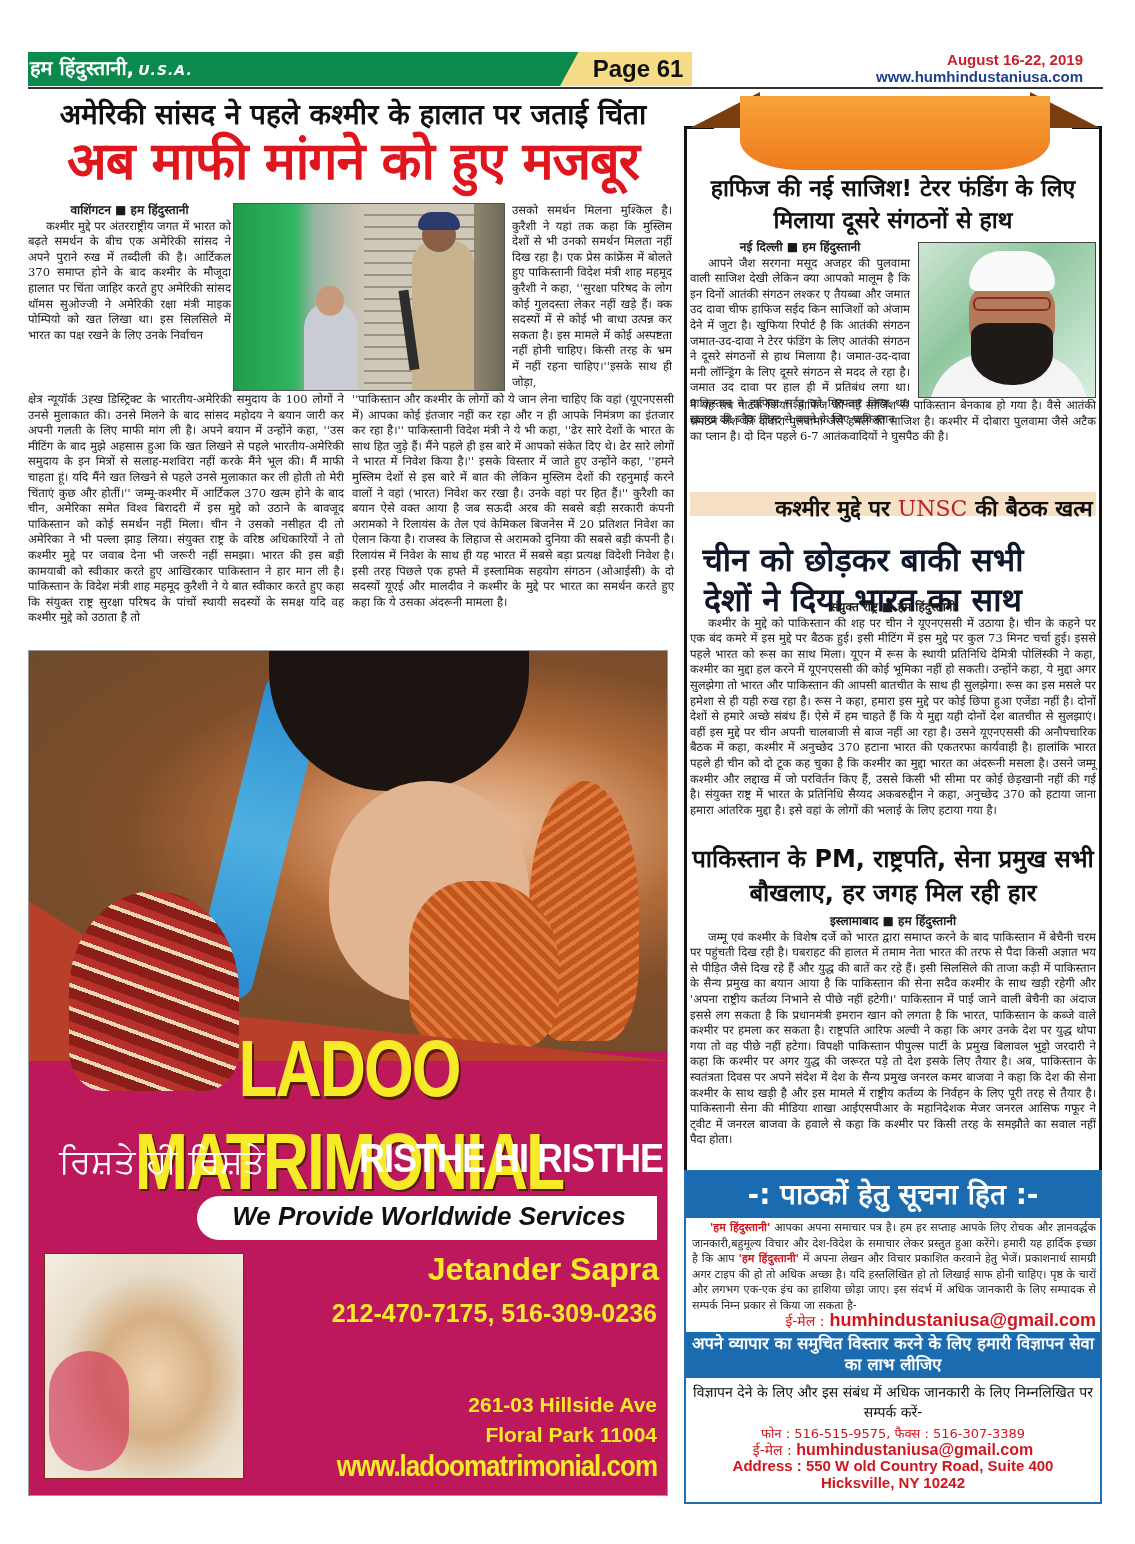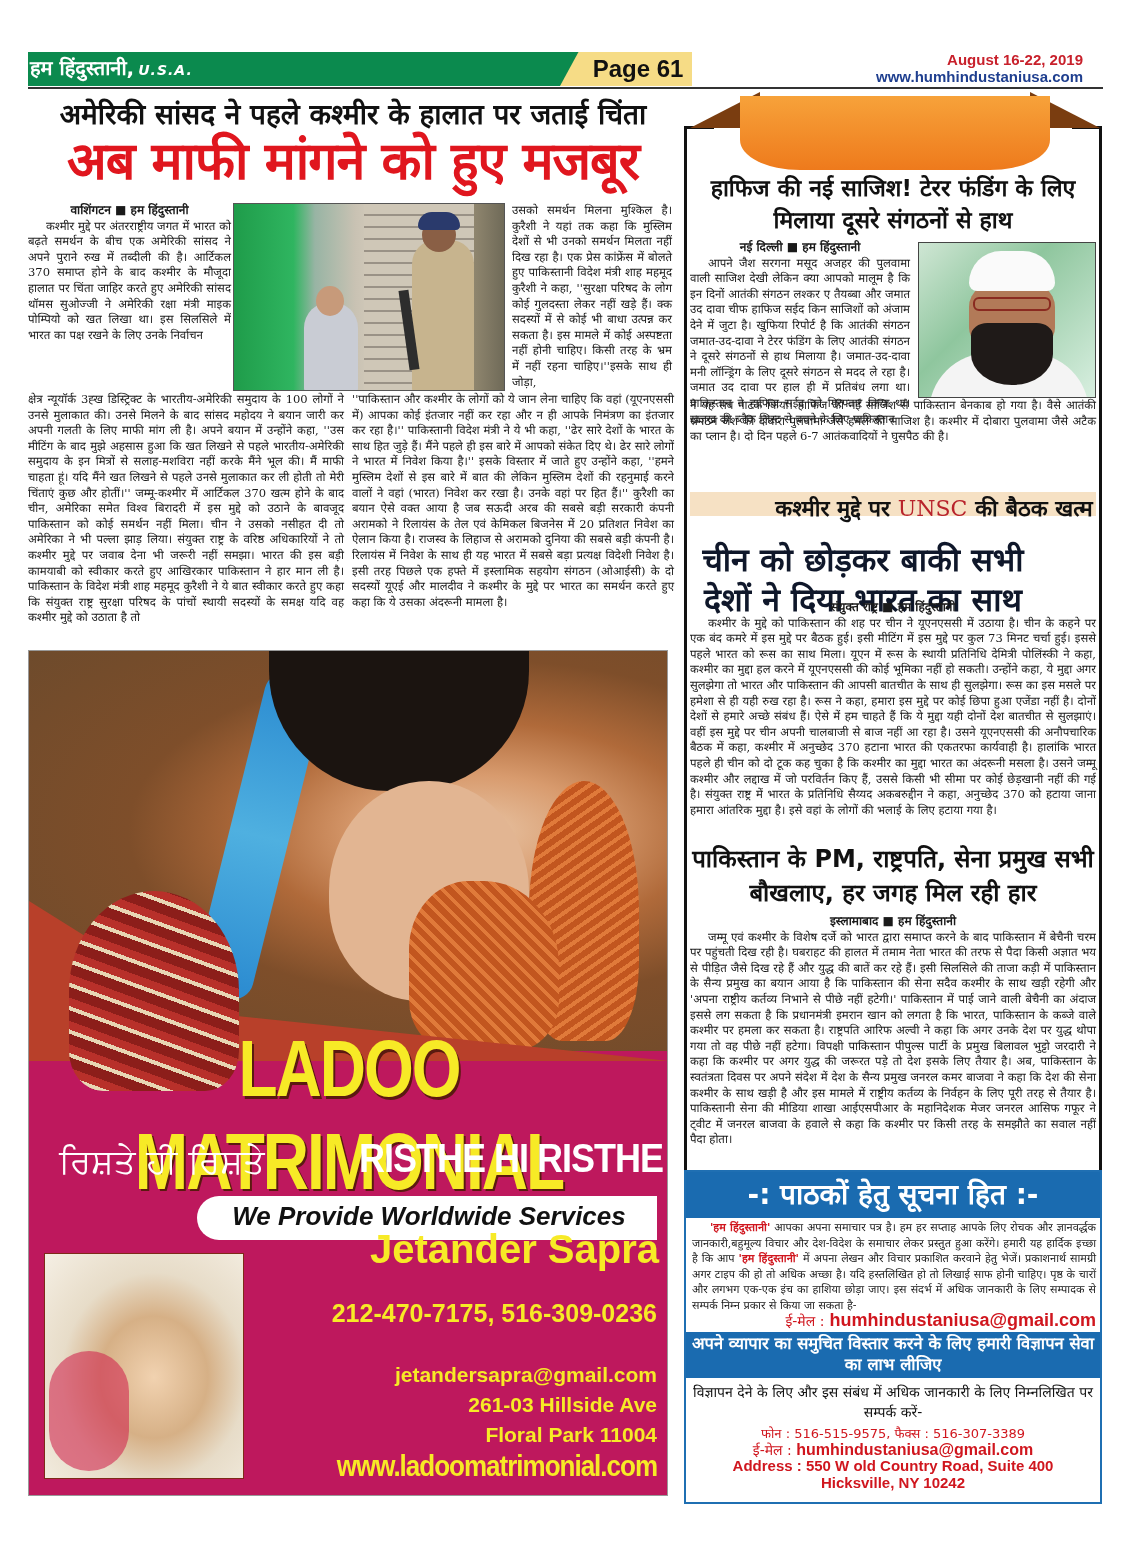--- a/index.html
+++ b/index.html
@@ -46,21 +46,21 @@
   .ad-hand2 { position:absolute; left: 500px; top: 130px; width: 110px; height: 260px; background: repeating-linear-gradient(-35deg, #c2561f 0 6px, #e07a3a 6px 10px); border-radius: 50% 50% 30% 30%; }
   .ad-turban { position:absolute; left: 40px; top: 240px; width: 170px; height: 200px; background: repeating-linear-gradient(20deg, #8c1e1a 0 10px, #e8d6b4 10px 14px, #b8302a 14px 22px); border-radius: 50% 50% 20% 20%; }
   .ad-diag { position:absolute; left: 0; top: 250px; width: 640px; height: 160px; background: #b8402a; clip-path: polygon(0 0, 28% 70%, 100% 100%, 0 100%); }
   .ad-title { position:absolute; left: 0; top: 390px; width: 640px; text-align: center; font-family: "Liberation Sans", sans-serif; font-weight: bold; font-size: 64px; color: #f7ea26; letter-spacing: -2px; transform: scaleY(1.25); text-shadow: 2px 2px 0 #5a1a10; }
   .ad-punjabi { position:absolute; left: 30px; top: 490px; font-family: "DejaVu Sans", sans-serif; font-size: 34px; color: #fff; }
   .ad-risthe { position:absolute; left: 330px; top: 486px; font-family: "Liberation Sans", sans-serif; font-weight: bold; font-size: 36px; color: #fff; transform: scaleY(1.15); letter-spacing: -1px; }
   .ad-pill { position:absolute; left: 168px; top: 545px; width: 460px; height: 44px; background: #fff; border-radius: 22px 0 0 22px; }
   .ad-pill-text { position:absolute; left: 180px; top: 550px; width: 440px; text-align: center; font-family: "Liberation Sans", sans-serif; font-style: italic; font-weight: bold; font-size: 26px; color: #111; }
   .ad-photo2 { position:absolute; left: 15px; top: 602px; width: 200px; height: 226px; background: radial-gradient(ellipse at 55% 55%, #f1d2b0 0%, #d6b086 35%, #e7dcc8 60%, #f5efe4 100%); border: 1px solid #7e2a18; }
   .ad-photo2-red { position:absolute; left: 20px; top: 700px; width: 80px; height: 120px; background: #d02850; border-radius: 40px; opacity: 0.6; }
-  .ad-name { position:absolute; left: 230px; top: 576px; width: 400px; text-align: right; font-family: "Liberation Sans", sans-serif; font-weight: bold; font-size: 40px; color: #f7ea26; }
+  .ad-name { position:absolute; left: 230px; top: 600px; width: 400px; text-align: right; font-family: "Liberation Sans", sans-serif; font-weight: bold; font-size: 32px; color: #f7ea26; }
   .ad-line { position:absolute; left: 230px; width: 398px; text-align: right; font-family: "Liberation Sans", sans-serif; font-weight: bold; color: #f7ea26; }
   .ad-phones { top: 648px; font-size: 25px; }
   .ad-mail1 { top: 682px; font-size: 21px; }
   .ad-mail2 { top: 712px; font-size: 21px; }
   .ad-addr1 { top: 742px; font-size: 21px; }
   .ad-addr2 { top: 772px; font-size: 21px; }
   .ad-web { top: 800px; font-size: 26px; transform: scaleY(1.1); letter-spacing: -1px; }
 
   
   .rbox { left: 684px; top: 126px; width: 418px; height: 1064px; border: 3px solid #111; border-top: none; }
@@ -151,21 +151,20 @@
   <div class="ad-turban"></div>
   <div class="ad-title">LADOO MATRIMONIAL</div>
   <div class="ad-punjabi">ਰਿਸ਼ਤੇ ਹੀ ਰਿਸ਼ਤੇ</div>
   <div class="ad-risthe">RISTHE HI RISTHE</div>
   <div class="ad-pill"></div>
   <div class="ad-pill-text">We Provide Worldwide Services</div>
   <div class="ad-photo2"></div>
   <div class="ad-photo2-red"></div>
   <div class="ad-name">Jetander Sapra</div>
   <div class="ad-line ad-phones">212-470-7175, 516-309-0236</div>
-  <div class="ad-line ad-mail2">jetandersapra@gmail.com</div>
   <div class="ad-line ad-addr1">261-03 Hillside Ave</div>
   <div class="ad-line ad-addr2">Floral Park 11004</div>
   <div class="ad-line ad-web">www.ladoomatrimonial.com</div>
 </div>
 
 <div class="abs rbox"></div>
 <div class="abs rbox-top-l"></div>
 <div class="abs rbox-top-r"></div>
 <div class="abs ribbon">
   <div class="ribbon-fold-l"></div>

